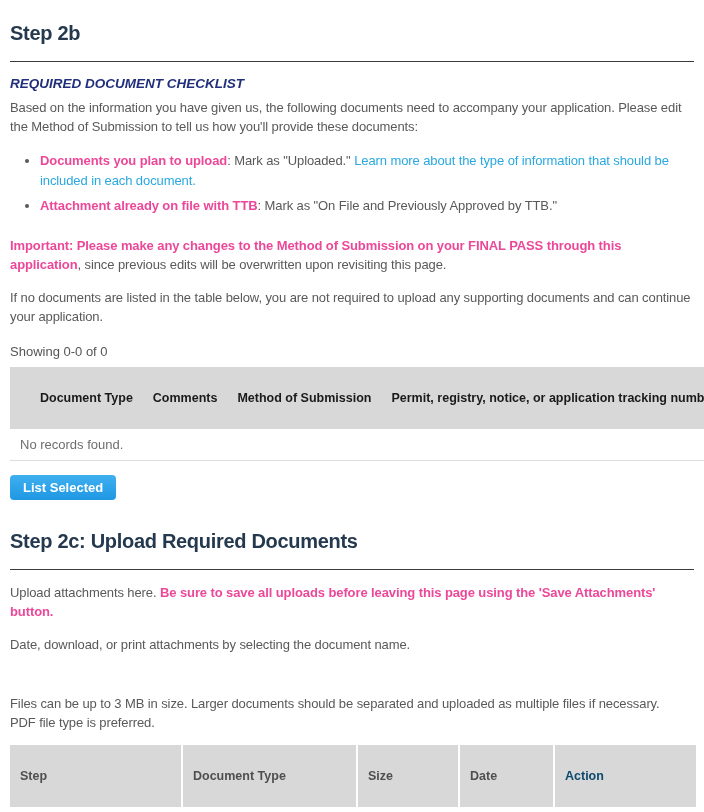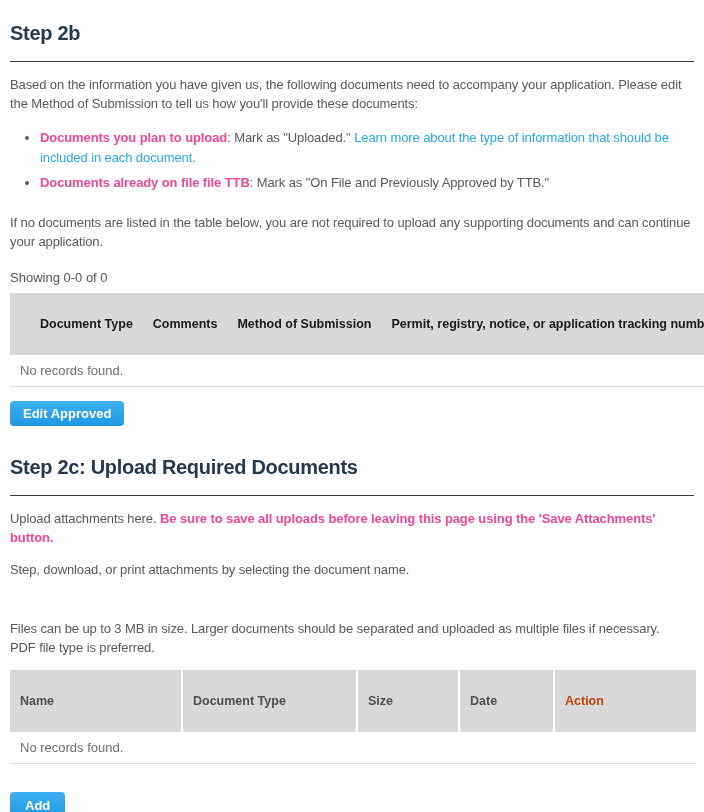--- a/index.html
+++ b/index.html
@@ -66,21 +66,21 @@
   }
   table.grid th {
     background: #d8d8d8;
     text-align: left;
     font-weight: bold;
     color: #1a1a1a;
     padding: 24px 10px;
     white-space: nowrap;
   }
   table.grid.attachments th { color: #4f4f4f; }
-  table.grid.attachments th.action-col { color: #c2410c; }
+  table.grid.attachments th.action-col { color: #0c4a6e; }
   table.grid.attachments th + th,
   table.grid th.sep { border-left: 2px solid #ffffff; }
   table.grid td.empty-row {
     color: #6e6e6e;
     padding: 8px 10px;
     border-bottom: 1px solid #dddddd;
     font-size: 13px;
   }
   .btn {
     display: inline-block;
@@ -98,34 +98,38 @@
   .section-gap { height: 18px; }
 </style>
 </head>
 <body>
 
 <div class="page">
 
   <h1 class="step-title">Step 2b</h1>
   <hr class="rule">
 
+  <h2 class="sub-heading">REQUIRED DOCUMENT CHECKLIST</h2>
 
   <p class="body-text">
     <span>Based on the information you have given us, the following documents need to accompany your application. Please edit the Method of Submission to tell us how you'll provide these documents:</span>
   </p>
 
   <ul class="checklist">
     <li>
       <span class="bold">Documents you plan to upload</span><span>: Mark as "Uploaded." </span><a class="link">Learn more about the type of information that should be included in each document.</a>
     </li>
     <li>
-      <span class="bold">Documents already on file file TTB</span><span>: Mark as "On File and Previously Approved by TTB."</span>
+      <span class="bold">Attachment already on file with TTB</span><span>: Mark as "On File and Previously Approved by TTB."</span>
     </li>
   </ul>
 
+  <p class="body-text">
+    <span class="bold">Important: Please make any changes to the Method of Submission on your FINAL PASS through this application</span><span>, since previous edits will be overwritten upon revisiting this page.</span>
+  </p>
 
   <p class="body-text">
     <span>If no documents are listed in the table below, you are not required to upload any supporting documents and can continue your application.</span>
   </p>
 
   <div class="showing">Showing 0-0 of 0</div>
 
   <table class="grid">
     <thead>
       <tr>
@@ -138,50 +142,50 @@
       </tr>
     </thead>
     <tbody>
       <tr>
         <td class="empty-row" colspan="6">No records found.</td>
       </tr>
     </tbody>
   </table>
 
   <div class="btn-row">
-    <button class="btn">Edit Approved</button>
+    <button class="btn">List Selected</button>
   </div>
 
   <div class="section-gap"></div>
 
   <h1 class="step-title">Step 2c: Upload Required Documents</h1>
   <hr class="rule">
 
   <p class="body-text">
     <span>Upload attachments here. </span><span class="bold">Be sure to save all uploads before leaving this page using the 'Save Attachments' button.</span>
   </p>
 
   <p class="body-text">
-    <span>Step, download, or print attachments by selecting the document name.</span>
+    <span>Date, download, or print attachments by selecting the document name.</span>
   </p>
 
   <div style="height:18px;"></div>
 
 
   <div style="height:8px;"></div>
 
   <p class="body-text" style="margin-bottom:12px;">
     <span>Files can be up to 3 MB in size. Larger documents should be separated and uploaded as multiple files if necessary.</span><br>
     <span>PDF file type is preferred.</span>
   </p>
 
   <table class="grid attachments">
     <thead>
       <tr>
-        <th style="width:172px;">Name</th>
+        <th style="width:172px;">Step</th>
         <th style="width:175px;">Document Type</th>
         <th style="width:102px;">Size</th>
         <th style="width:95px;margin-left:20px;">Date</th>
         <th class="action-col">Action</th>
       </tr>
     </thead>
     <tbody>
       <tr>
         <td class="empty-row" colspan="5">No records found.</td>
       </tr>

